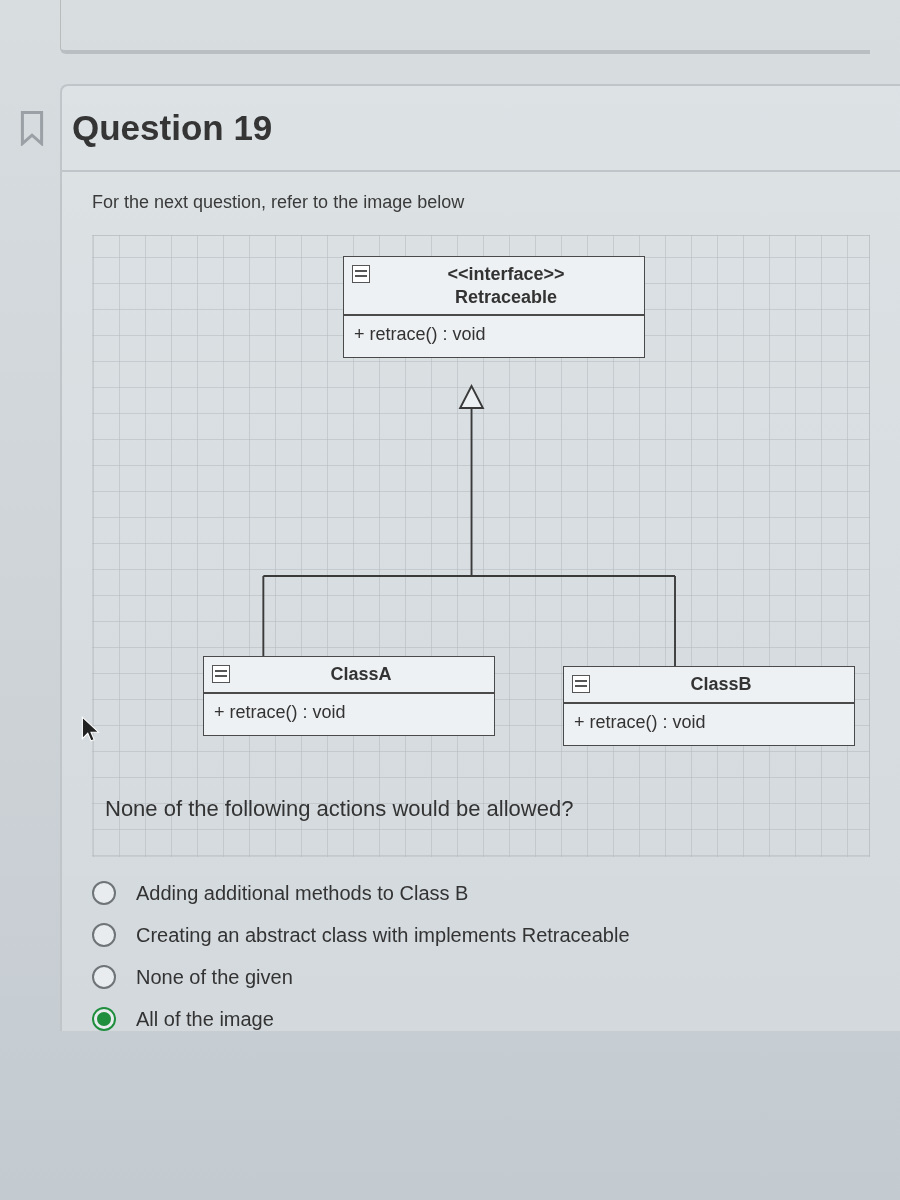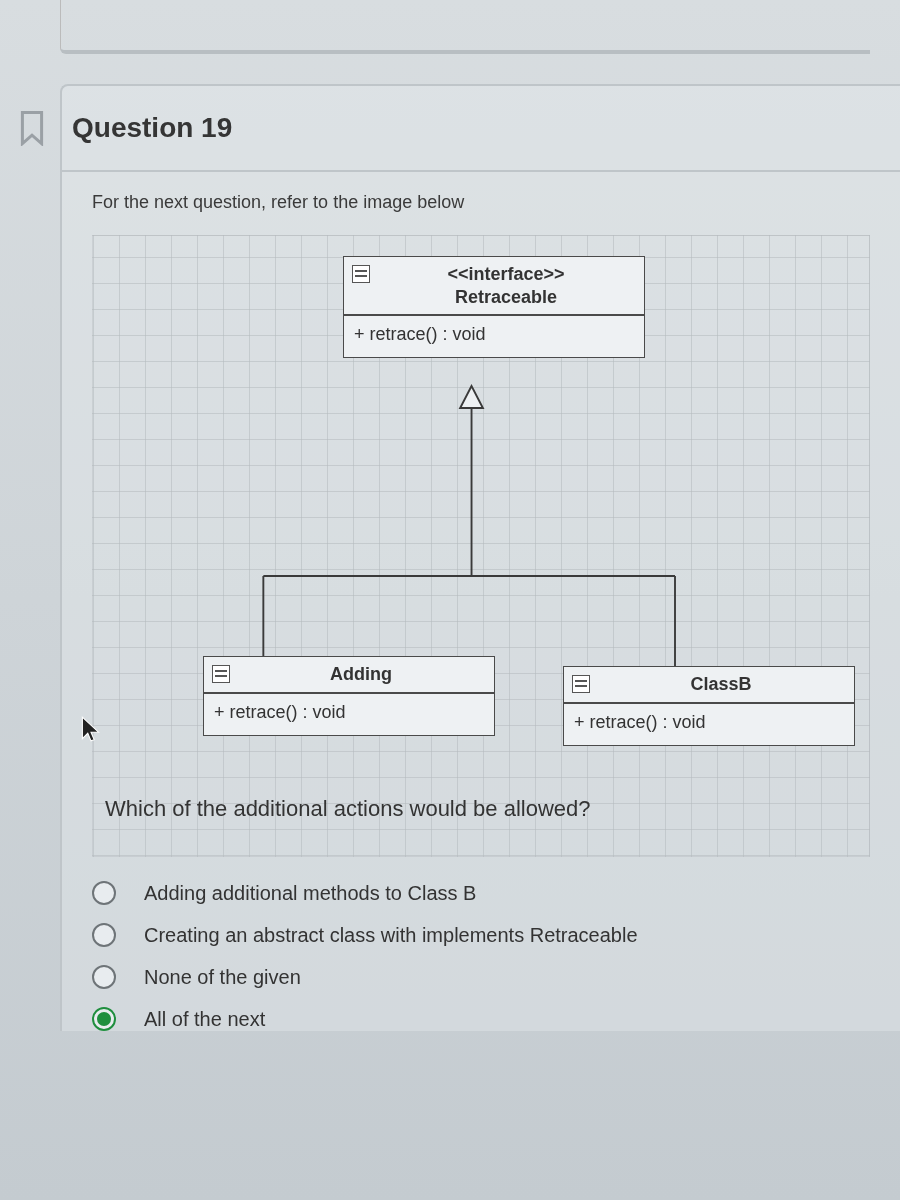--- a/index.html
+++ b/index.html
@@ -2,21 +2,21 @@
 <html><head>
 <meta charset="utf-8">
 <style>
   html,body{margin:0;padding:0;background:#c8cdd1;font-family:Arial,Helvetica,sans-serif;color:#333;}
   .page{width:900px;height:1200px;position:relative;overflow:hidden;background:linear-gradient(180deg,#d8dde0 0%,#c4cbd0 100%);}
   .top-border{height:50px;border-bottom:4px solid #b8bec2;margin:0 30px 0 60px;border-left:1px solid #bbb;border-bottom-left-radius:6px;}
   .question-card{margin:30px 0 0 60px;border:2px solid #bfc5c9;border-right:none;border-bottom:none;border-top-left-radius:8px;background:rgba(230,234,237,0.4);}
   .q-header{display:flex;align-items:center;gap:18px;padding:20px 0 20px 0;border-bottom:2px solid #bfc5c9;}
   .flag-icon{width:44px;height:44px;margin-left:-52px;display:flex;align-items:center;justify-content:center;}
   .flag-icon svg{width:30px;height:36px;stroke:#9aa0a5;fill:none;stroke-width:2.5;}
-  .q-title{font-size:28px;font-weight:bold;color:#353535;}
+  .q-title{font-size:35px;font-weight:bold;color:#353535;}
   .q-body{padding:20px 30px 0 30px;}
   .instruction{font-size:18px;color:#3a3a3a;margin-bottom:22px;}
   .diagram{position:relative;height:620px;background-image:
     repeating-linear-gradient(0deg,rgba(180,186,190,0.55) 0,rgba(180,186,190,0.55) 1px,transparent 1px,transparent 26px),
     repeating-linear-gradient(90deg,rgba(180,186,190,0.55) 0,rgba(180,186,190,0.55) 1px,transparent 1px,transparent 26px);
     border:1px solid rgba(180,186,190,0.4);
   }
   .uml-box{position:absolute;background:#eef1f3;border:1.5px solid #4a4a4a;font-size:18px;color:#333;}
   .uml-head{display:flex;align-items:flex-start;padding:6px 8px;border-bottom:2px solid #4a4a4a;}
   .tick{width:16px;height:16px;border:1.5px solid #555;background:#fff;margin-right:6px;flex:0 0 auto;position:relative;margin-top:2px;}
@@ -24,21 +24,21 @@
   .tick::before{top:4px;}
   .tick::after{top:9px;}
   .uml-name{flex:1;text-align:center;line-height:1.25;font-weight:bold;}
   .uml-ops{padding:8px 4px 12px 10px;}
   .interface{left:250px;top:20px;width:300px;}
   .classA{left:110px;top:420px;width:290px;}
   .classB{left:470px;top:430px;width:290px;}
   .connectors svg{position:absolute;left:0;top:0;width:100%;height:100%;pointer-events:none;}
   .question-text{font-size:22px;color:#333;margin:4px 0 28px 0;}
   .options{padding-top:6px;}
-  .opt{display:flex;align-items:center;gap:28px;font-size:20px;color:#333;margin:18px 0;}
+  .opt{display:flex;align-items:center;gap:20px;font-size:20px;color:#333;margin:18px 0;}
   .radio{width:20px;height:20px;border:2.2px solid #6e7478;border-radius:50%;flex:0 0 auto;position:relative;background:#e8ecef;}
   .radio.checked{border-color:#1f8f3e;}
   .radio.checked::after{content:"";position:absolute;left:3px;top:3px;right:3px;bottom:3px;border-radius:50%;background:#1f8f3e;}
   .cursor{position:absolute;left:80px;top:715px;width:22px;height:28px;pointer-events:none;}
 </style>
 </head>
 <body>
 
 <div class="page">
   <div class="top-border"></div>
@@ -82,52 +82,52 @@
               <span>&lt;&lt;interface&gt;&gt;</span><br>
               <span>Retraceable</span>
             </div>
           </div>
           <div class="uml-ops">+ retrace() : void</div>
         </div>
 
         <div class="uml-box classA">
           <div class="uml-head">
             <div class="tick"></div>
-            <div class="uml-name">Adding</div>
+            <div class="uml-name">ClassA</div>
           </div>
           <div class="uml-ops">+ retrace() : void</div>
         </div>
 
         <div class="uml-box classB">
           <div class="uml-head">
             <div class="tick"></div>
             <div class="uml-name">ClassB</div>
           </div>
           <div class="uml-ops">+ retrace() : void</div>
         </div>
 
-        <div class="question-text" style="position:absolute;left:12px;bottom:6px;right:12px;">Which of the additional actions would be allowed?</div>
+        <div class="question-text" style="position:absolute;left:12px;bottom:6px;right:12px;">None of the following actions would be allowed?</div>
       </div>
 
       <div class="options">
         <div class="opt">
           <div class="radio"></div>
           <span>Adding additional methods to Class B</span>
         </div>
         <div class="opt">
           <div class="radio"></div>
           <span>Creating an abstract class with implements Retraceable</span>
         </div>
         <div class="opt">
           <div class="radio"></div>
           <span>None of the given</span>
         </div>
         <div class="opt">
           <div class="radio checked"></div>
-          <span>All of the next</span>
+          <span>All of the image</span>
         </div>
       </div>
     </div>
   </div>
 
   <svg class="cursor" viewBox="0 0 20 26">
     <path d="M2 2 L2 22 L7 17 L10 24 L13 23 L10 16 L17 16 Z" fill="#222" stroke="#fff" stroke-width="1"></path>
   </svg>
 </div>
 

